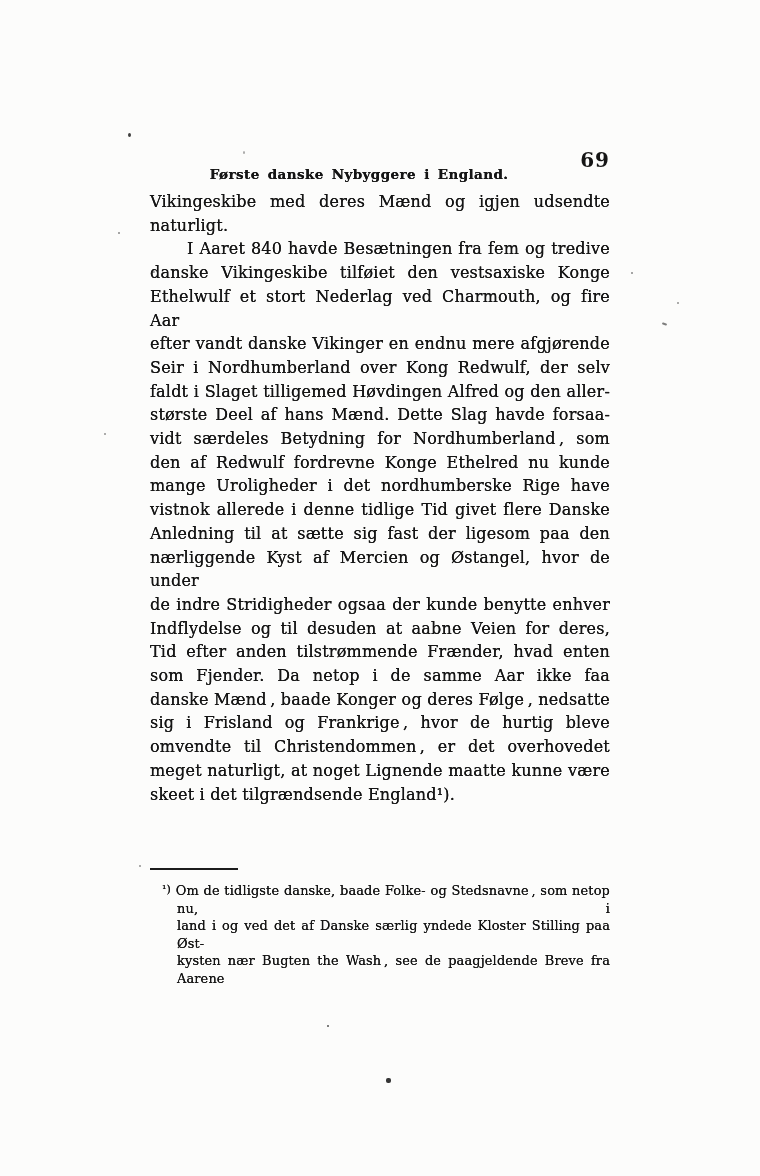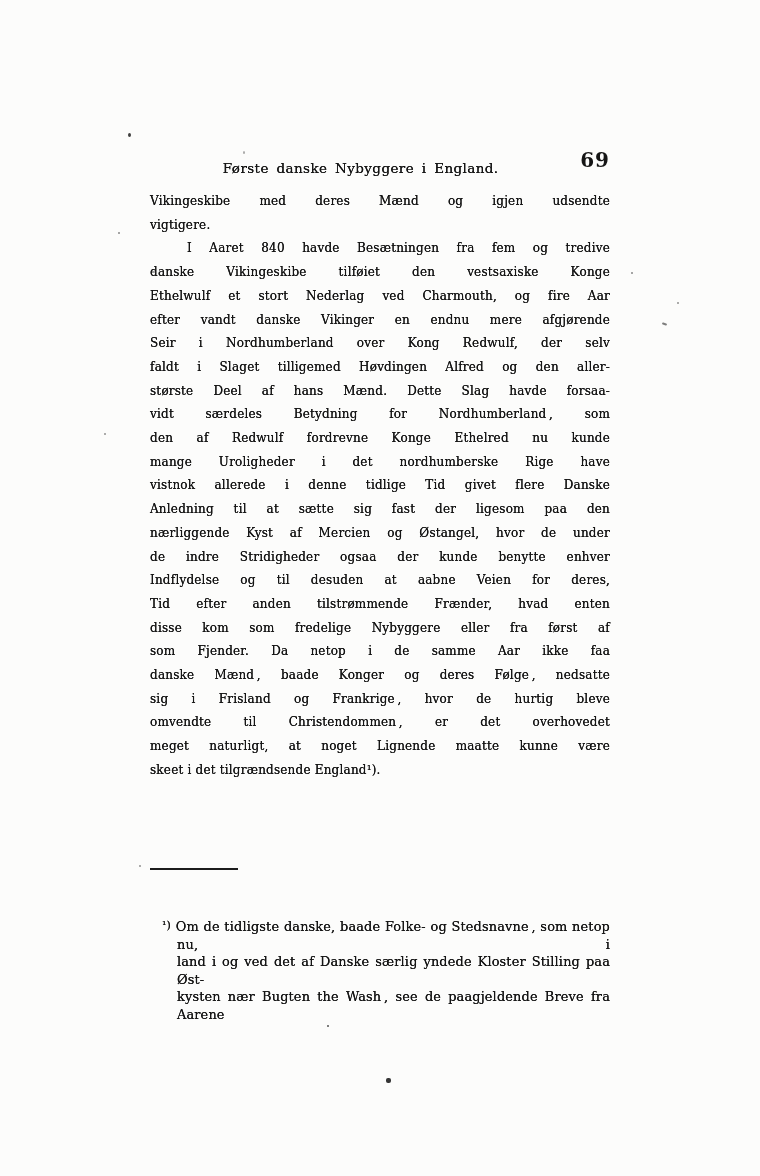--- a/index.html
+++ b/index.html
@@ -13,43 +13,43 @@
   }
   .page { position: absolute; inset: 0; }
 
   
   .header {
     position: absolute;
     left: 150px; top: 150px; width: 460px; height: 26px;
   }
   .running-title {
     position: absolute;
-    left: 50%; top: 10px;
+    left: 50%; top: 16px;
     transform: translateX(-57%);
     font-size: 13.5px;
-    font-weight: normal;
+    font-weight: bold;
     letter-spacing: 0.4px;
     word-spacing: 3px;
     white-space: nowrap;
     text-shadow: 0 0 0.3px currentColor;
   }
   .page-number {
     position: absolute;
     right: 0; top: -2px;
     font-size: 20px;
     font-weight: bold;
     letter-spacing: 1px;
     text-align: center;
   }
 
   
   .body-text {
     position: absolute;
     left: 150px; top: 190px; width: 460px;
-    font-size: 12px;
+    font-size: 16px;
     line-height: 23.7px;
     letter-spacing: 0.2px;
     text-shadow: 0 0 0.4px currentColor;
   }
   .line {
     text-align: justify;
     text-align-last: justify;
     white-space: nowrap;
     white-space: normal;
   }
@@ -64,21 +64,21 @@
     background: #1c1c1c;
   }
   .footnote {
     position: absolute;
     left: 162px; top: 881px; width: 448px;
     font-size: 12.9px;
     line-height: 17.6px;
     letter-spacing: 0.15px;
     text-shadow: 0 0 0.35px currentColor;
   }
-  .footnote .fn-body { padding-left: 15px; margin-top: 36px; }
+  .footnote .fn-body { padding-left: 15px; }
   .fn-line {
     text-align: justify;
     text-align-last: justify;
   }
   .fn-line.first { text-indent: -15px; }
   .fn-marker { font-size: 11px; vertical-align: 2px; }
 
   
   .speck {
     position: absolute;
@@ -103,40 +103,39 @@
 <div class="page">
 
   <div class="header">
     <div class="running-title">Første danske Nybyggere i England.</div>
     <div class="page-number">69</div>
   </div>
 
   <div class="body-text">
       <div>
         <div class="line">Vikingeskibe med deres Mænd og igjen udsendte</div>
-        <div class="line flush">vigtigere.</div>
+        <div class="line flush">naturligt.</div>
       </div>
       <div>
         <div class="line indent">I Aaret 840 havde Besætningen fra fem og tredive</div>
         <div class="line">danske Vikingeskibe tilføiet den vestsaxiske Konge</div>
         <div class="line">Ethelwulf et stort Nederlag ved Charmouth, og fire Aar</div>
         <div class="line">efter vandt danske Vikinger en endnu mere afgjørende</div>
         <div class="line">Seir i Nordhumberland over Kong Redwulf, der selv</div>
         <div class="line">faldt i Slaget tilligemed Høvdingen Alfred og den aller-</div>
         <div class="line">største Deel af hans Mænd. Dette Slag havde forsaa-</div>
         <div class="line">vidt særdeles Betydning for Nordhumberland , som</div>
         <div class="line">den af Redwulf fordrevne Konge Ethelred nu kunde</div>
         <div class="line">mange Uroligheder i det nordhumberske Rige have</div>
         <div class="line">vistnok allerede i denne tidlige Tid givet flere Danske</div>
         <div class="line">Anledning til at sætte sig fast der ligesom paa den</div>
         <div class="line">nærliggende Kyst af Mercien og Østangel, hvor de under</div>
         <div class="line">de indre Stridigheder ogsaa der kunde benytte enhver</div>
         <div class="line">Indflydelse og til desuden at aabne Veien for deres,</div>
         <div class="line">Tid efter anden tilstrømmende Frænder, hvad enten</div>
-        <div class="line">disse kom som fredelige Nybyggere eller fra først af</div>
         <div class="line">som Fjender. Da netop i de samme Aar ikke faa</div>
         <div class="line">danske Mænd , baade Konger og deres Følge , nedsatte</div>
         <div class="line">sig i Frisland og Frankrige , hvor de hurtig bleve</div>
         <div class="line">omvendte til Christendommen , er det overhovedet</div>
         <div class="line">meget naturligt, at noget Lignende maatte kunne være</div>
         <div class="line flush">skeet i det tilgrændsende England¹).</div>
       </div>
     </div>
 
   <div class="footnote-rule"></div>

